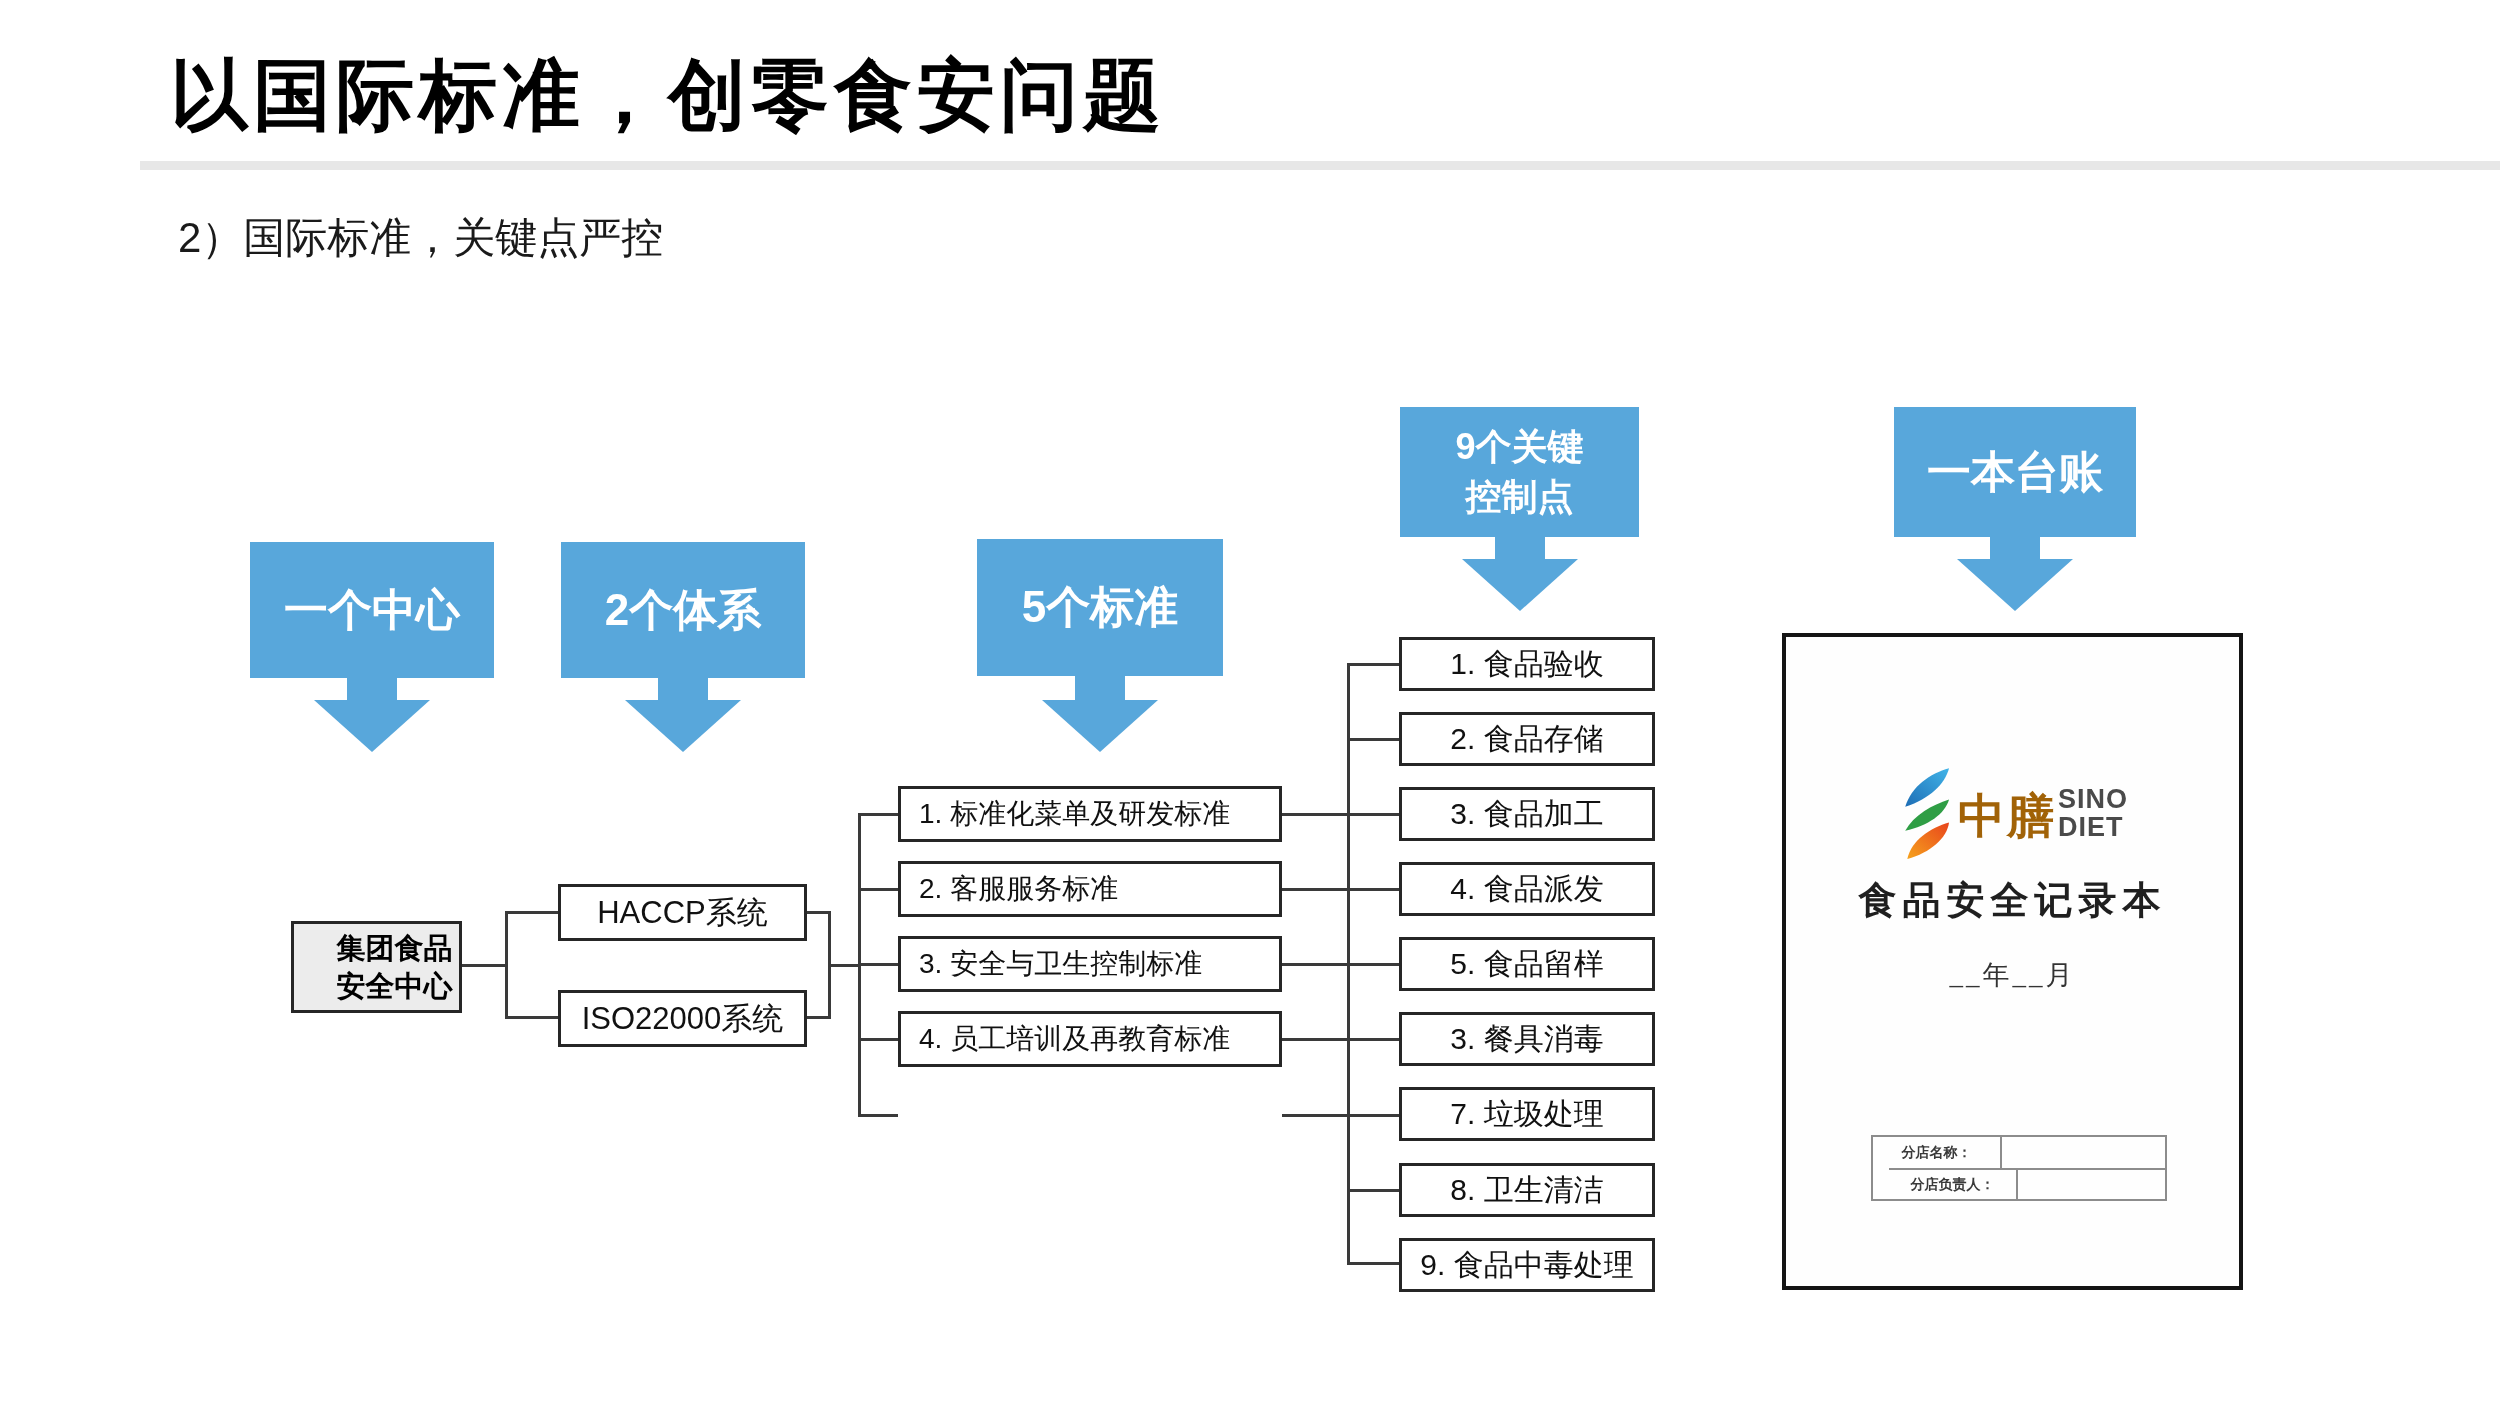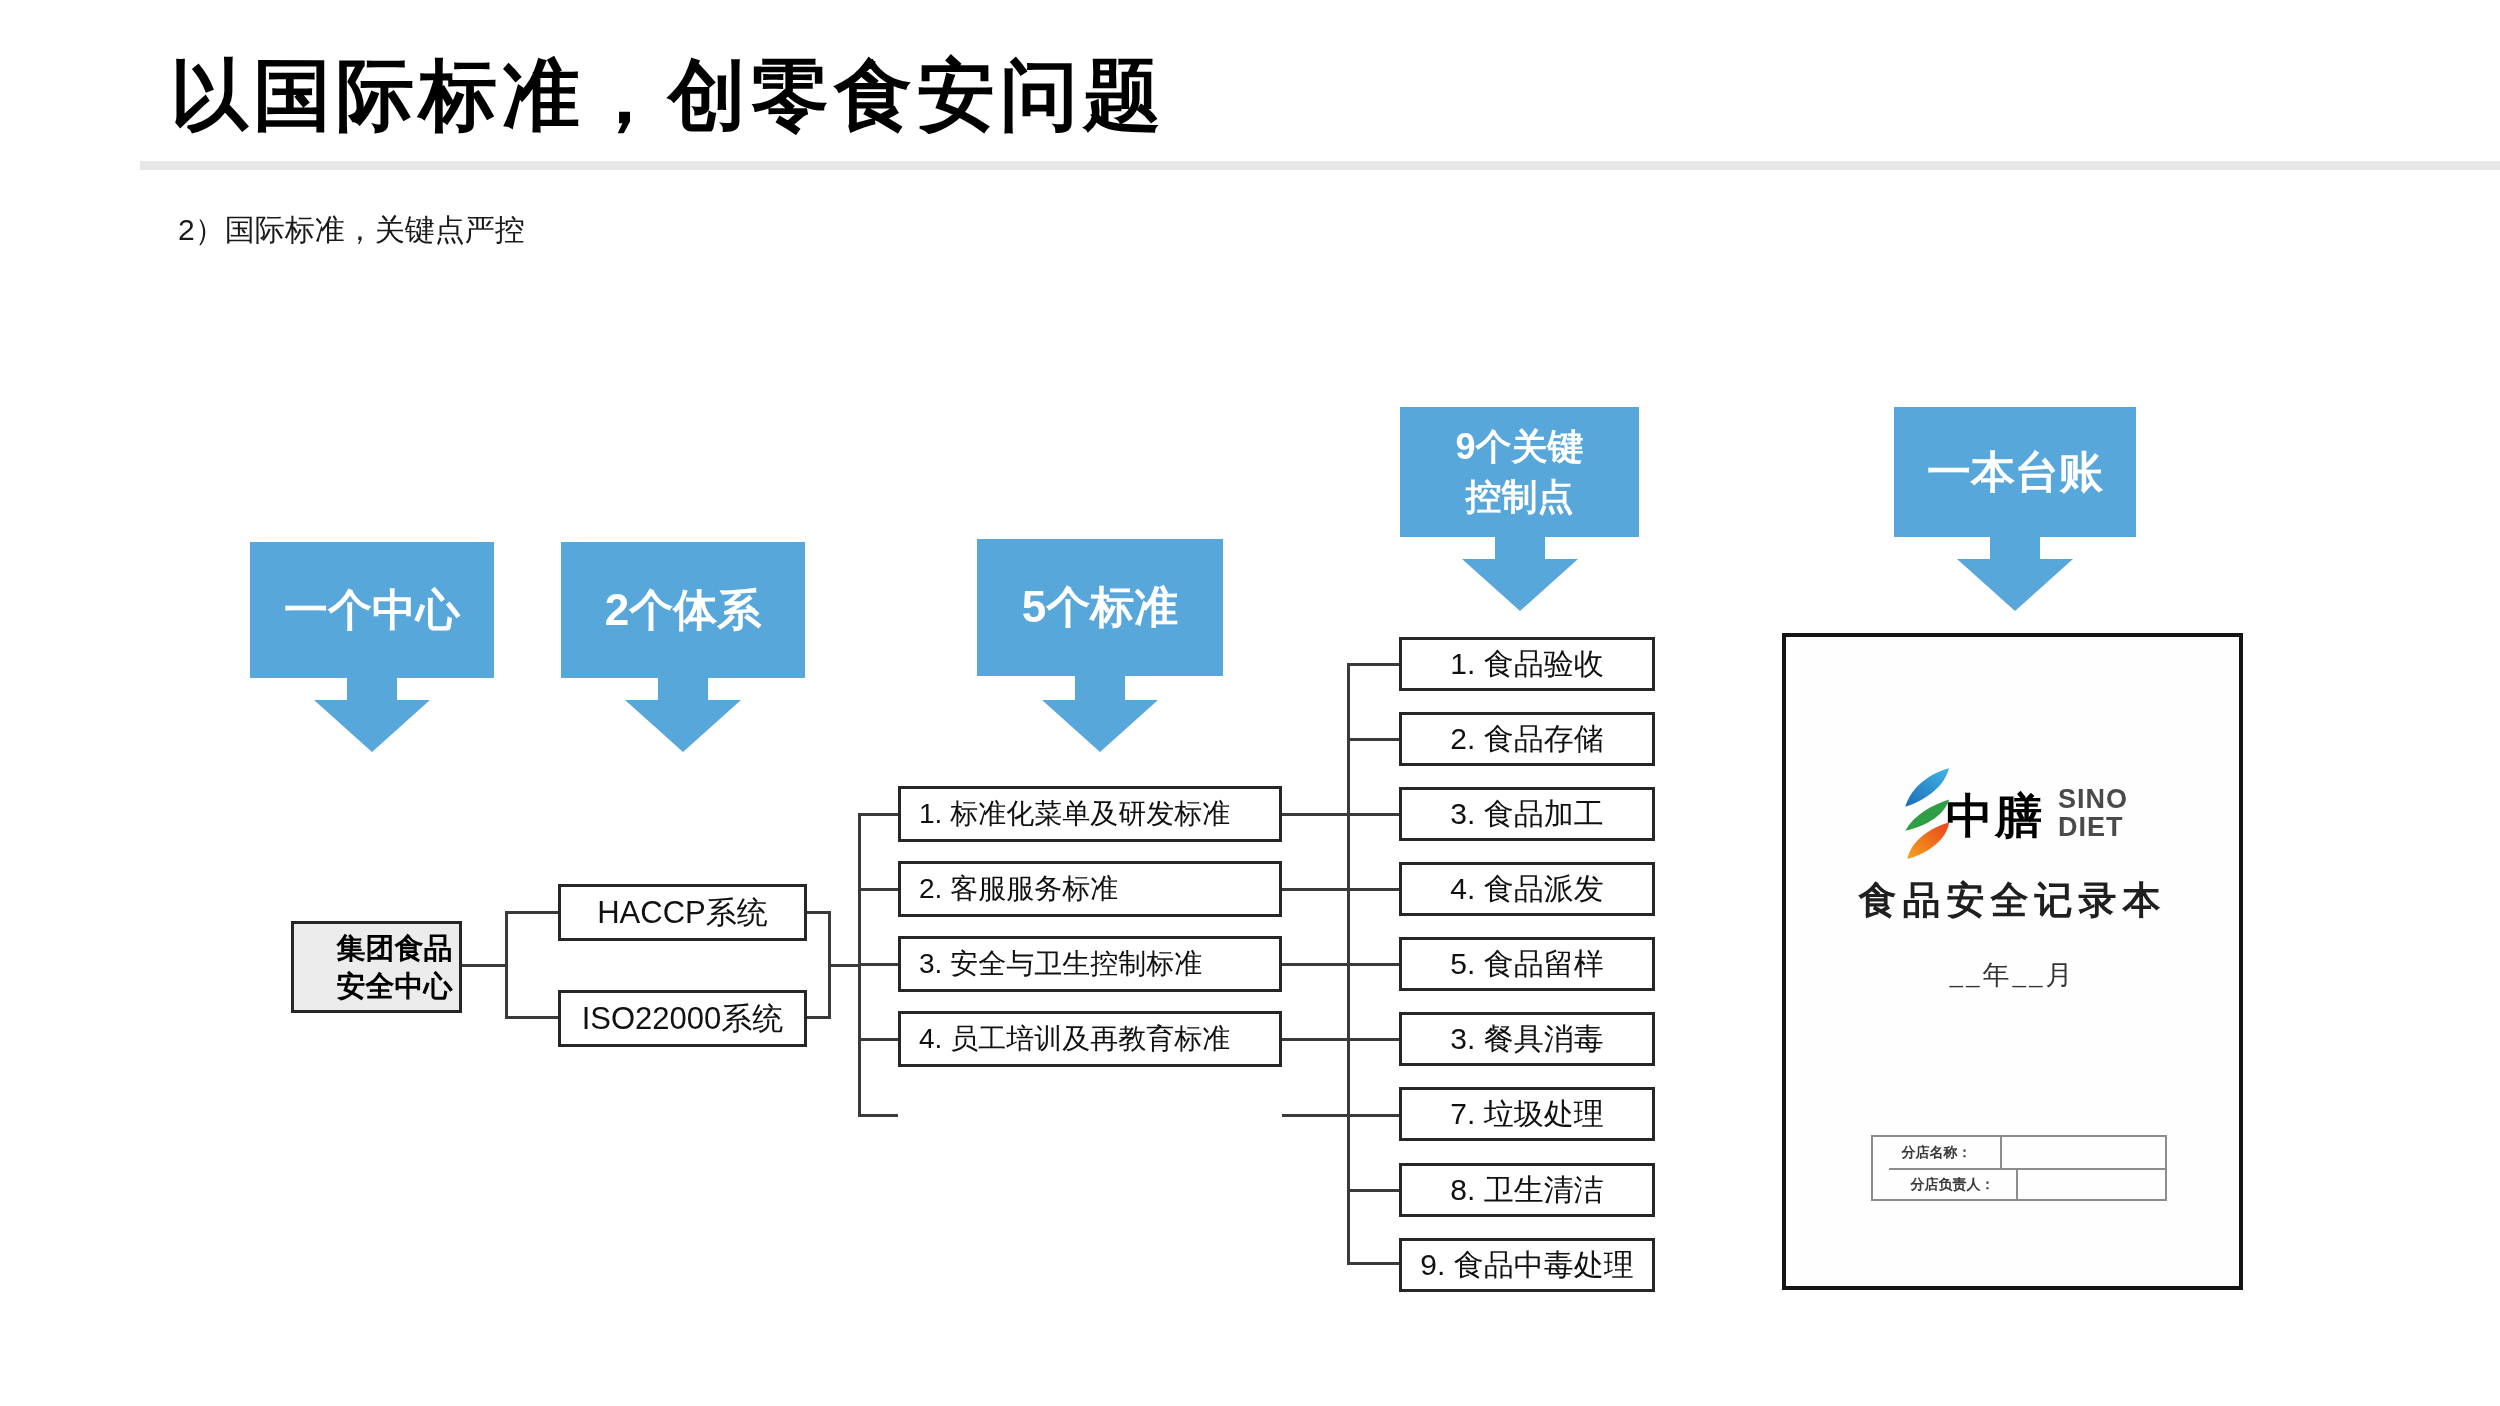--- a/index.html
+++ b/index.html
@@ -10,21 +10,21 @@
   html,body{margin:0;padding:0;background:#fff;}
   .slide{
     position:relative;width:2500px;height:1406px;background:#ffffff;overflow:hidden;
     font-family:"Liberation Sans","DejaVu Sans",sans-serif;color:#111;
   }
   .title{
     position:absolute;left:170px;top:44px;font-size:78px;font-weight:800;
     letter-spacing:5px;color:#000;white-space:nowrap;
   }
   .divider{position:absolute;left:140px;top:161px;width:2360px;height:9px;background:var(--divider);}
-  .subtitle{position:absolute;left:178px;top:210px;font-size:30px;color:#1a1a1a;white-space:nowrap;}
+  .subtitle{position:absolute;left:178px;top:210px;font-size:42px;color:#1a1a1a;white-space:nowrap;}
 
   .callout{
     position:absolute;background:var(--accent-blue);color:#fff;font-weight:bold;
     display:flex;flex-direction:column;align-items:center;justify-content:center;
     text-align:center;font-size:44px;line-height:1.15;
   }
   .callout .two-line{font-size:36px;line-height:50px;}
   .stem{position:absolute;width:50px;height:26px;background:var(--accent-blue);}
   .head{position:absolute;width:0;height:0;border-left:58px solid transparent;
         border-right:58px solid transparent;border-top:52px solid var(--accent-blue);}
@@ -43,21 +43,21 @@
   .sbox{font-size:28px;padding-left:18px;}
   .cbox{font-size:30px;}
   .hline{position:absolute;height:3px;background:var(--connector);}
   .vline{position:absolute;width:3px;background:var(--connector);}
 
   .doc{
     position:absolute;left:1782px;top:633px;width:461px;height:657px;
     background:#fefefe;border:4px solid #141414;box-sizing:border-box;
   }
   .doc-logo-icon{position:absolute;left:110px;top:128px;}
-  .brand-zh{position:absolute;left:160px;top:148px;font-size:47px;font-weight:bold;color:#000000;letter-spacing:2px;}
+  .brand-zh{position:absolute;left:172px;top:148px;font-size:47px;font-weight:bold;color:#a16207;letter-spacing:2px;}
   .brand-en{position:absolute;left:272px;top:148px;font-size:27px;font-weight:bold;color:#4a4a4a;
             line-height:28px;letter-spacing:1px;}
   .doc-title{
     position:absolute;left:0;top:238px;width:100%;text-align:center;
     font-family:"Liberation Serif","DejaVu Serif",serif;font-size:38px;font-weight:bold;
     letter-spacing:6px;color:#1f1f1f;
   }
   .doc-date{
     position:absolute;left:0;top:320px;width:100%;text-align:center;
     font-family:"Liberation Serif","DejaVu Serif",serif;font-size:27px;color:#333;letter-spacing:3px;

